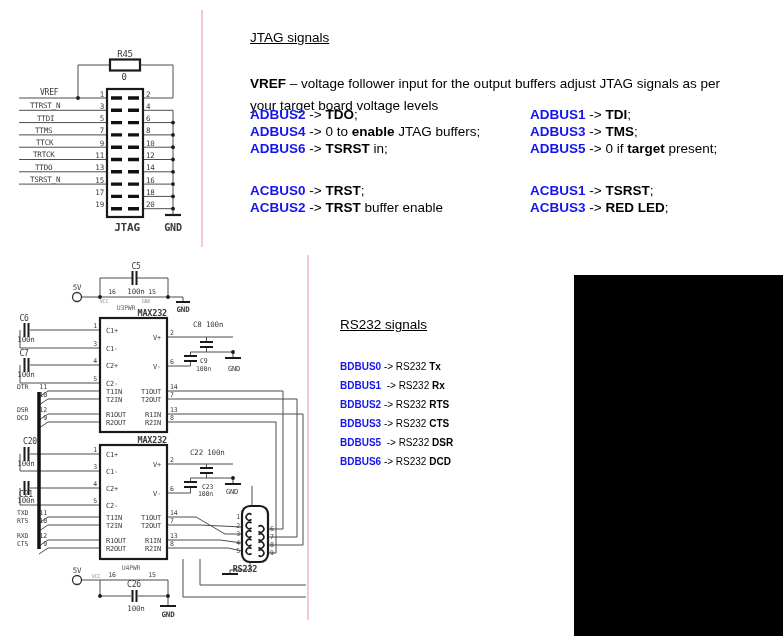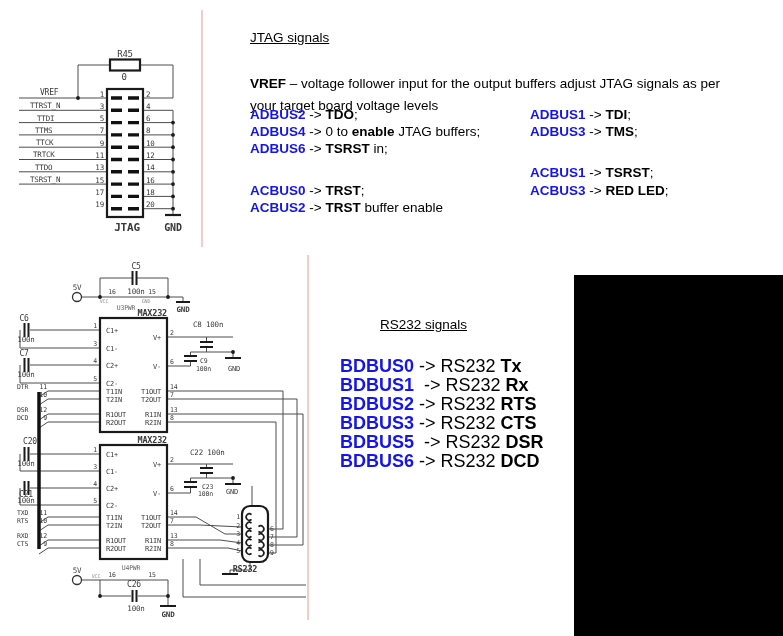--- a/index.html
+++ b/index.html
@@ -4,21 +4,21 @@
 <style>
   html,body{margin:0;padding:0;background:#fff;}
   #page{position:relative;width:783px;height:636px;background:#fff;overflow:hidden;
         font-family:"Liberation Sans",sans-serif;}
   svg{position:absolute;left:0;top:0;}
   svg text{font-family:"DejaVu Sans Mono",monospace;letter-spacing:-0.2px;}
   .tblock{position:absolute;color:#000;font-size:13.5px;}
   .heading{text-decoration:underline;font-size:13.5px;}
   .sigline{line-height:17.2px;white-space:pre;}
   .sigline.gap{margin-top:24px;}
-  .rsline{line-height:19px;white-space:pre;font-size:18px;}
+  .rsline{line-height:19px;white-space:pre;font-size:10px;}
   span.b{font-weight:bold;}
   span.blue{font-weight:bold;color:#1414ee;}
   #blackpanel{position:absolute;left:574px;top:275px;width:209px;height:361px;background:#000;z-index:5;}
 </style>
 </head>
 <body>
 
 <div id="page">
 
   <svg width="783" height="636" viewBox="0 0 783 636">
@@ -247,25 +247,26 @@
   <div class="tblock" style="left:250px;top:106px;">
       <div class="sigline"><span class="blue">ADBUS2</span><span> -&gt; </span><span class="b">TDO</span><span>;</span></div>
       <div class="sigline"><span class="blue">ADBUS4</span><span> -&gt; 0 to </span><span class="b">enable</span><span> JTAG buffers;</span></div>
       <div class="sigline"><span class="blue">ADBUS6</span><span> -&gt; </span><span class="b">TSRST</span><span> in;</span></div>
       <div class="sigline gap"><span class="blue">ACBUS0</span><span> -&gt; </span><span class="b">TRST</span><span>;</span></div>
       <div class="sigline"><span class="blue">ACBUS2</span><span> -&gt; </span><span class="b">TRST</span><span> buffer enable</span></div>
     </div>
   <div class="tblock" style="left:530px;top:106px;">
       <div class="sigline"><span class="blue">ADBUS1</span><span> -&gt; </span><span class="b">TDI</span><span>;</span></div>
       <div class="sigline"><span class="blue">ADBUS3</span><span> -&gt; </span><span class="b">TMS</span><span>;</span></div>
+      <div class="sigline"><span class="blue">ADBUS5</span><span> -&gt; 0 if </span><span class="b">target</span><span> present;</span></div>
       <div class="sigline gap"><span class="blue">ACBUS1</span><span> -&gt; </span><span class="b">TSRST</span><span>;</span></div>
       <div class="sigline"><span class="blue">ACBUS3</span><span> -&gt; </span><span class="b">RED LED</span><span>;</span></div>
     </div>
 
-  <div class="tblock heading" style="left:340px;top:317px;margin-left:40px;">RS232 signals</div>
+  <div class="tblock heading" style="left:340px;top:317px;">RS232 signals</div>
   <div class="tblock" style="left:340px;top:357px;">
       <div class="sigline rsline"><span class="blue">BDBUS0</span><span> -&gt; RS232 </span><span class="b">Tx</span></div>
       <div class="sigline rsline"><span class="blue">BDBUS1</span><span>  -&gt; RS232 </span><span class="b">Rx</span></div>
       <div class="sigline rsline"><span class="blue">BDBUS2</span><span> -&gt; RS232 </span><span class="b">RTS</span></div>
       <div class="sigline rsline"><span class="blue">BDBUS3</span><span> -&gt; RS232 </span><span class="b">CTS</span></div>
       <div class="sigline rsline"><span class="blue">BDBUS5</span><span>  -&gt; RS232 </span><span class="b">DSR</span></div>
       <div class="sigline rsline"><span class="blue">BDBUS6</span><span> -&gt; RS232 </span><span class="b">DCD</span></div>
     </div>
 
   <div id="blackpanel"></div>

